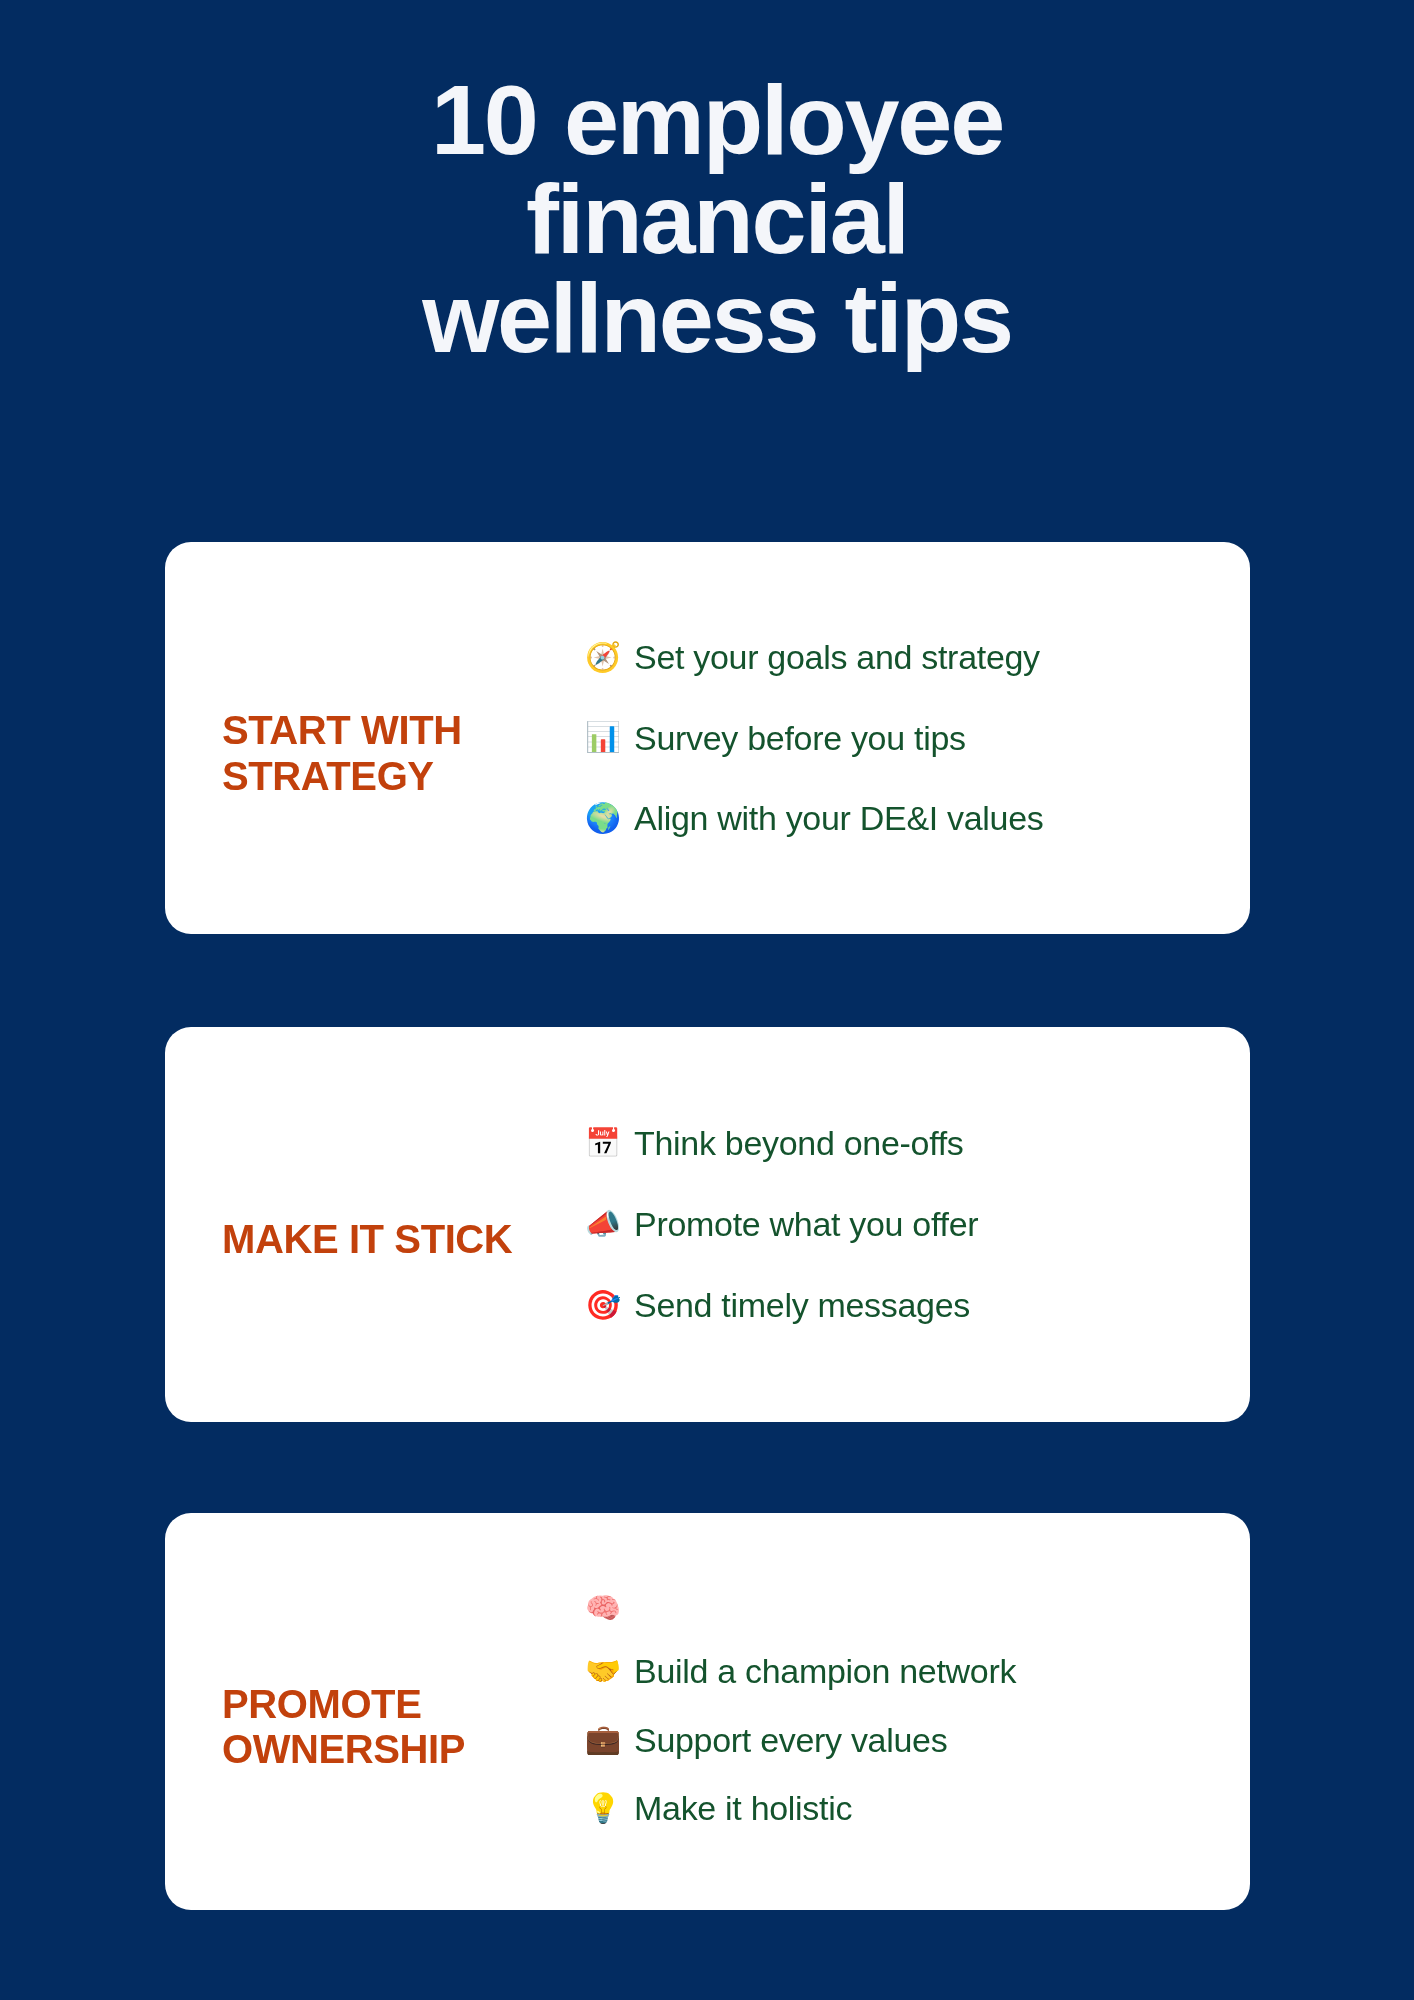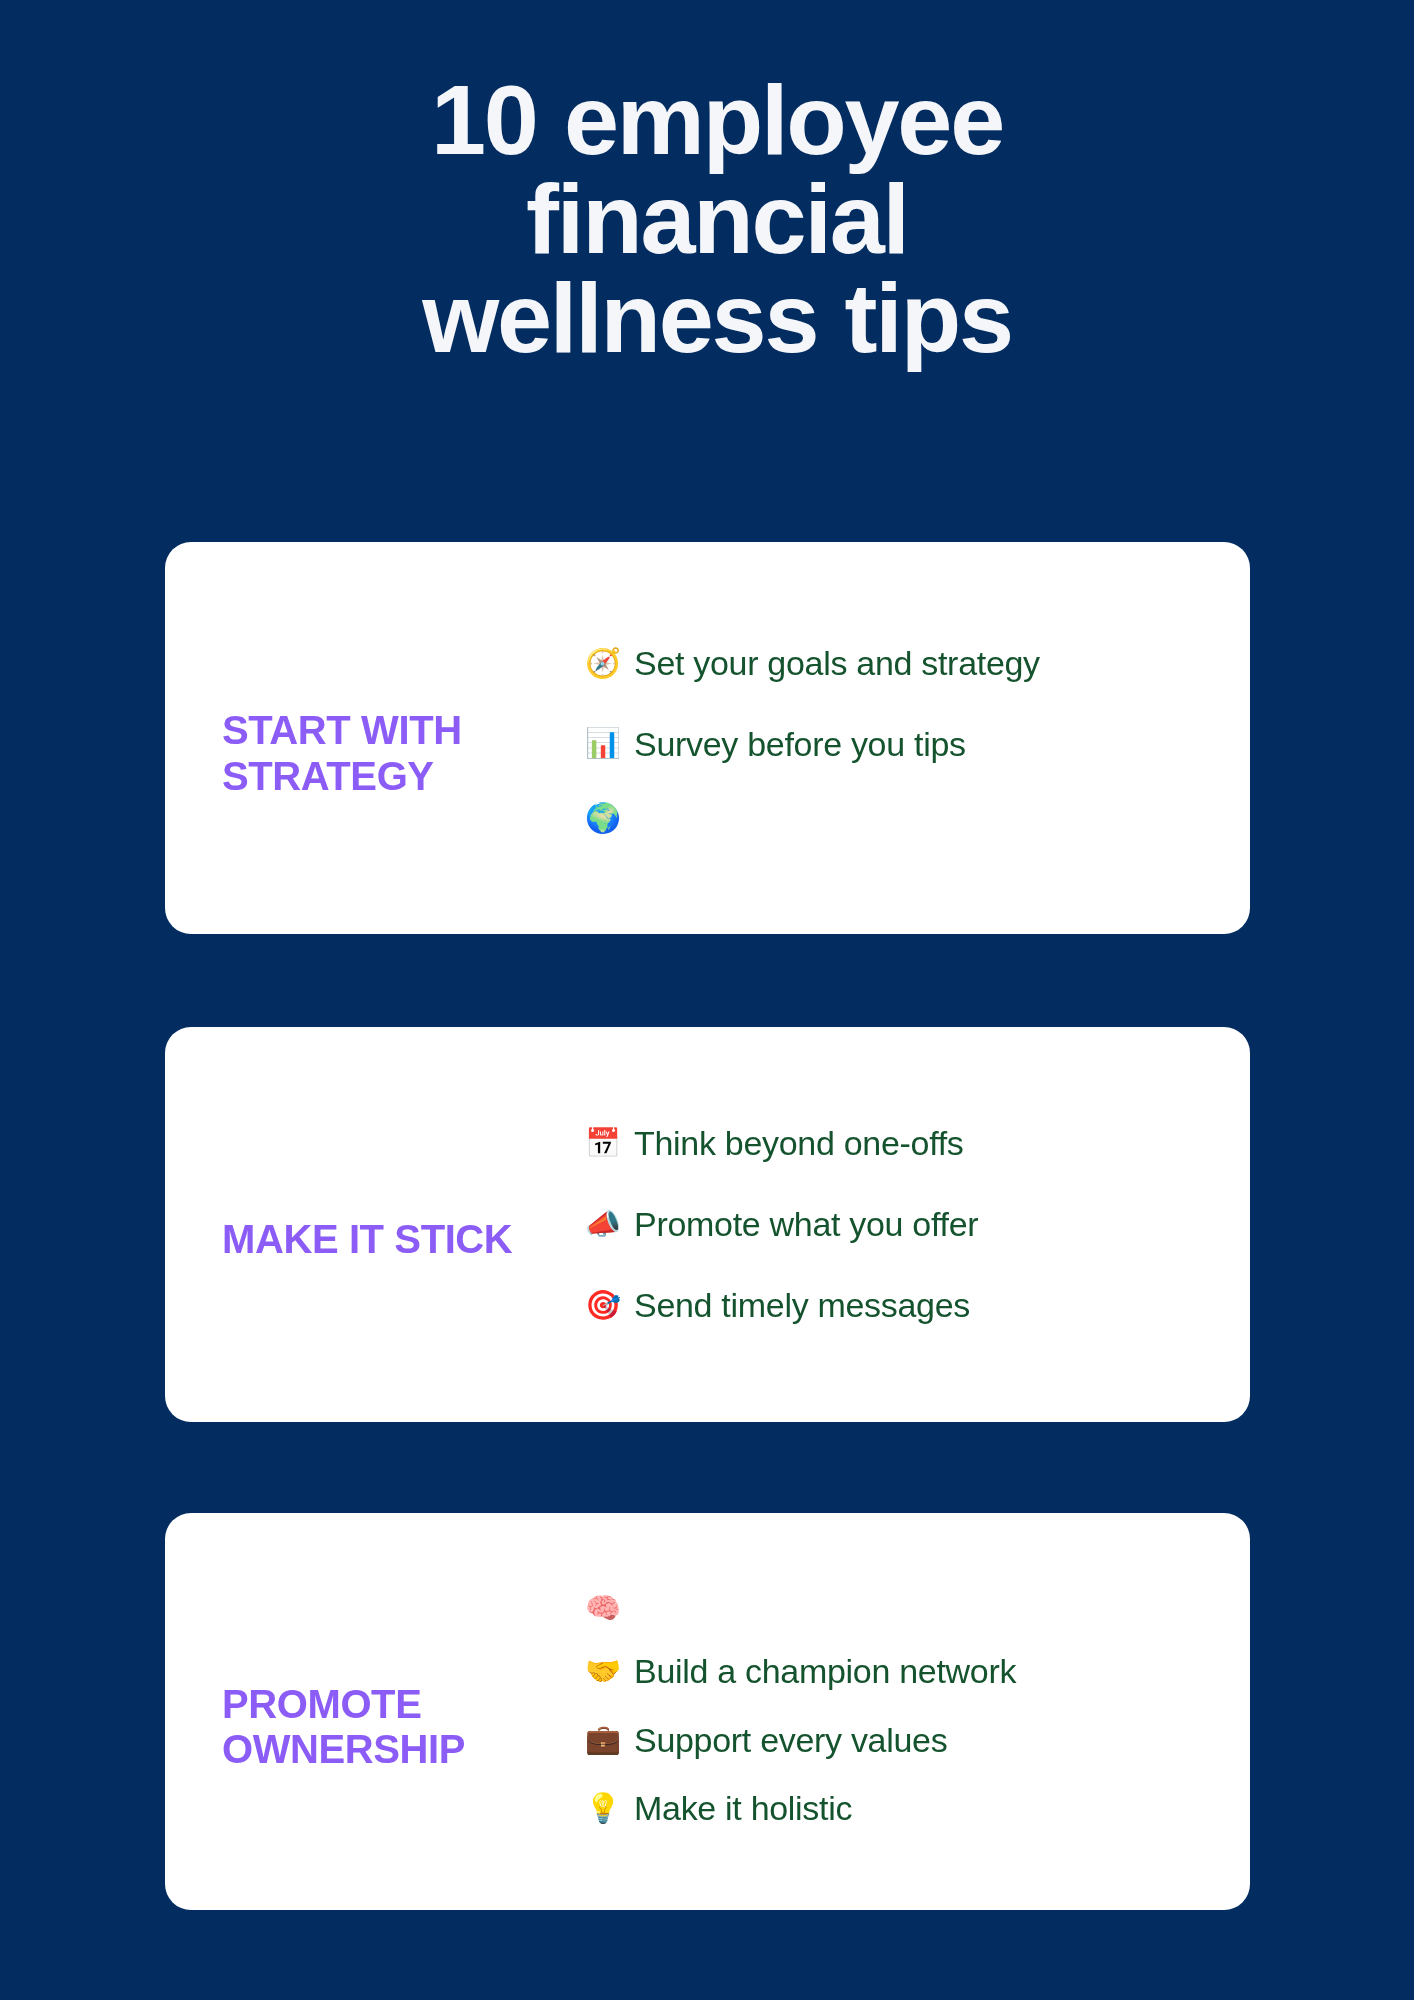--- a/index.html
+++ b/index.html
@@ -56,21 +56,21 @@
   }
 
   #card-1 { top: 542px;  height: 392px; }
   #card-2 { top: 1027px; height: 395px; }
   #card-3 { top: 1513px; height: 397px; }
 
   .card-heading {
     flex: 0 0 420px;
     padding-left: 57px;
     padding-right: 10px;
-    color: #8b5cf6;
+    color: #c2410c;
     font-family: "Liberation Sans", sans-serif;
     font-size: 40px;
     font-weight: 700;
     line-height: 1.13;
     letter-spacing: -0.4px;
     text-transform: uppercase;
     margin-top: 31px;
   }
 
   .card-list {
@@ -131,20 +131,21 @@
       <li>
         <span class="item-icon">🧭</span>
         <span class="item-label">Set your goals and strategy</span>
       </li>
       <li>
         <span class="item-icon">📊</span>
         <span class="item-label">Survey before you tips</span>
       </li>
       <li>
         <span class="item-icon">🌍</span>
+        <span class="item-label">Align with your DE&amp;I values</span>
       </li>
     </ul>
   </div>
 
   <div class="card" id="card-2">
     <div class="card-heading">
       <div>MAKE IT STICK</div>
     </div>
     <ul class="card-list three-items">
       <li>

